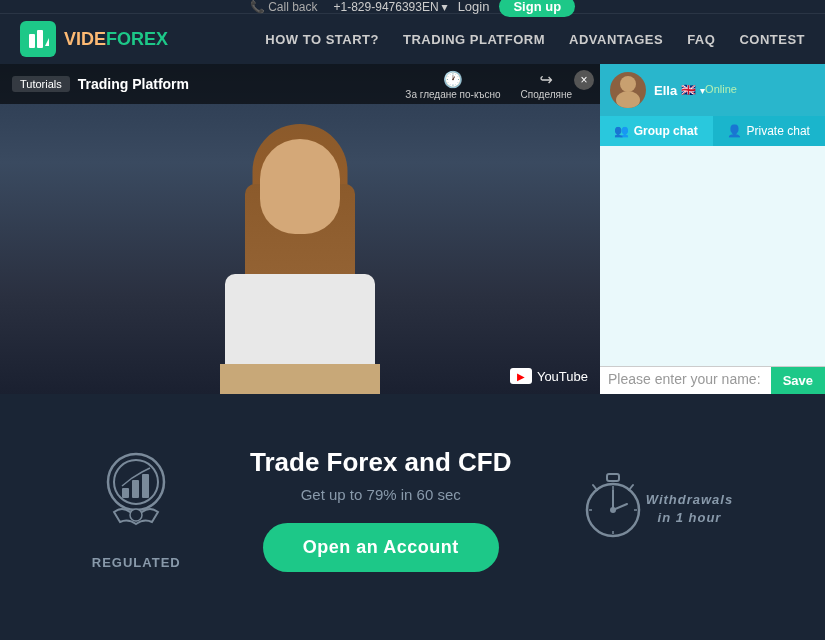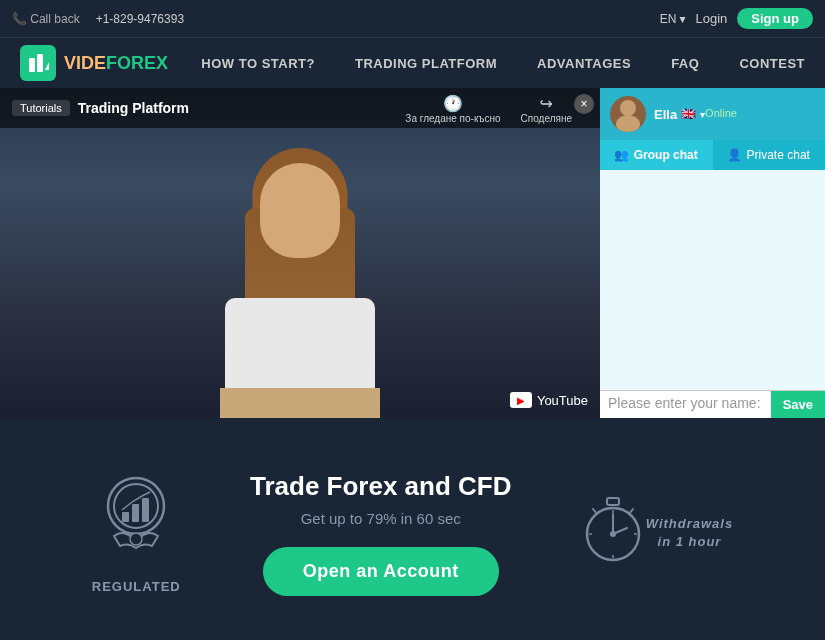--- a/index.html
+++ b/index.html
@@ -1,24 +1,24 @@
 <!DOCTYPE html>
 <html><head>
   <meta charset="utf-8">
   <style>
     * { margin: 0; padding: 0; box-sizing: border-box; }
     body { width: 825px; height: 640px; font-family: Arial, sans-serif; background: #1a2535; overflow: hidden; }
 
     
     .topbar {
       background: #1a2535;
-      height: 38px;
-      display: flex;
-      align-items: center;
-      justify-content: space-between;
+      height: 14px;
+      display: flex;
+      align-items: center;
+      justify-content: center;
       padding: 0 12px;
       border-bottom: 1px solid #2a3545;
     }
     .topbar-left { display: flex; align-items: center; gap: 16px; color: #aaa; font-size: 12px; }
     .topbar-right { display: flex; align-items: center; gap: 10px; }
     .topbar-right .lang { color: #ccc; font-size: 12px; display: flex; align-items: center; gap: 3px; }
     .topbar-right .login-btn { color: #ccc; font-size: 13px; background: none; border: none; cursor: pointer; }
     .topbar-right .signup-btn { background: #1dc888; color: #fff; border: none; border-radius: 15px; padding: 3px 14px; font-size: 13px; cursor: pointer; font-weight: bold; }
 
     
@@ -27,21 +27,21 @@
       height: 50px;
       display: flex;
       align-items: center;
       justify-content: space-between;
       padding: 0 20px;
     }
     .logo { display: flex; align-items: center; gap: 8px; }
     .logo-icon { width: 36px; height: 36px; background: #1dc888; border-radius: 6px; display: flex; align-items: center; justify-content: center; }
     .logo-text { font-size: 18px; font-weight: bold; color: #fff; }
     .logo-text span { color: #fdba74; }
-    .nav-links { display: flex; gap: 40px; }
+    .nav-links { display: flex; gap: 24px; }
     .nav-links a { color: #ccc; text-decoration: none; font-size: 13px; font-weight: 600; letter-spacing: 0.5px; cursor: pointer; }
 
     
     .main-area {
       display: flex;
       height: 330px;
     }
 
     
     .video-section {

